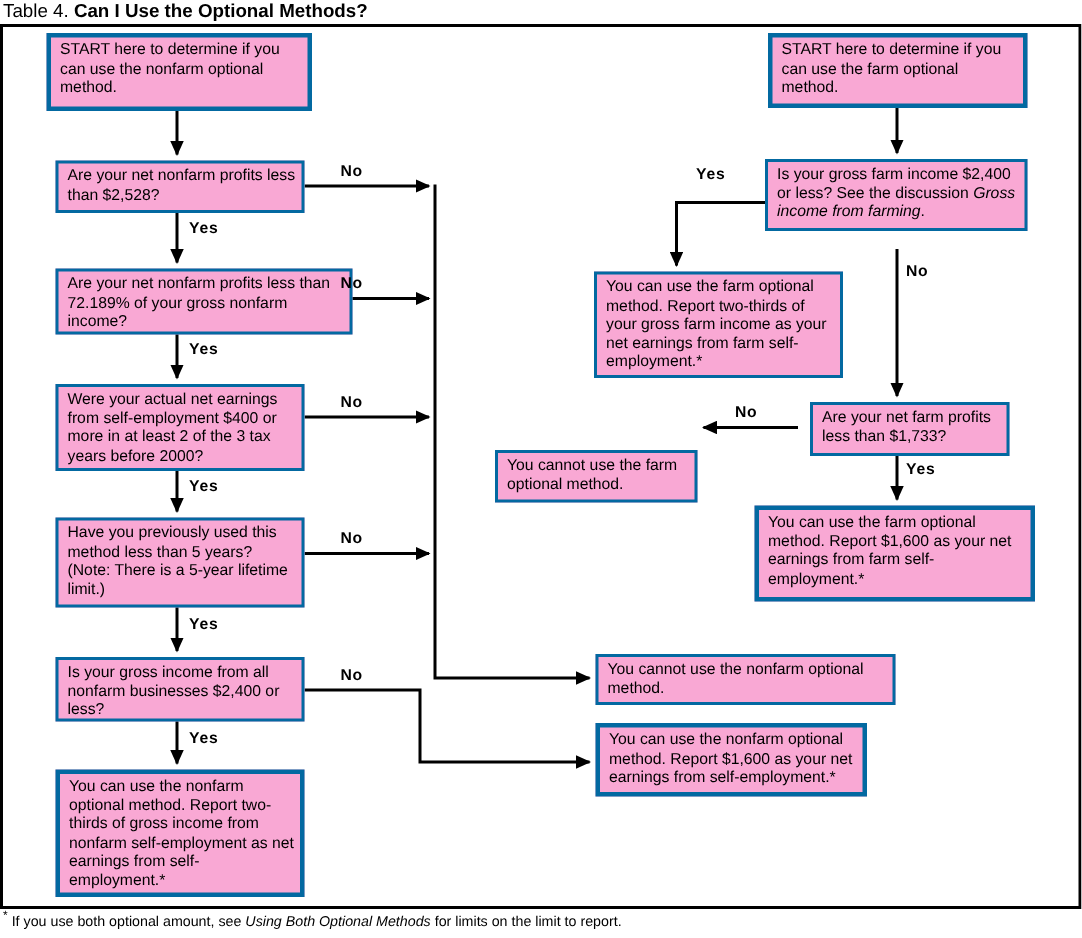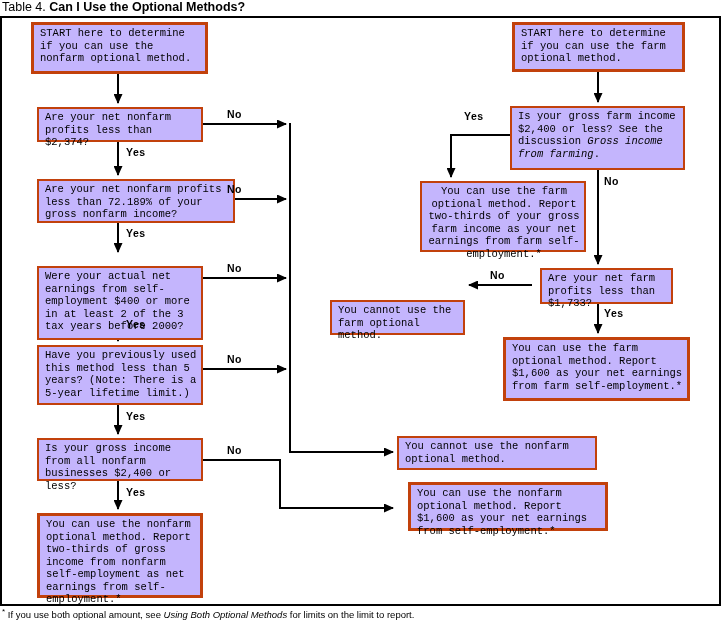--- a/index.html
+++ b/index.html
@@ -30,28 +30,27 @@
   }
   svg.arrows {
     position: absolute;
     left: 0; top: 0;
     width: 721px; height: 625px;
     z-index: 1;
     pointer-events: none;
   }
   .box {
     position: absolute;
-    background: #c4b5fd;
-    border: 2px solid #c2410c;
+    background: #f9a8d4;
+    border: 2px solid #0369a1;
     box-sizing: border-box;
     font-size: 10.5px;
     line-height: 12.5px;
     padding: 2px 4px 3px 6px;
     z-index: 2;
-    font-family: Liberation Mono, monospace;
   }
   .box.thick { border-width: 3px; }
   .lbl {
     position: absolute;
     font-size: 10.5px;
     font-weight: bold;
     letter-spacing: 0.5px;
     z-index: 3;
     white-space: nowrap;
   }
@@ -95,33 +94,33 @@
       <polyline points="203,460 280,460 280,508 393,508" marker-end="url(#ah)"></polyline>
       <polyline points="598,72 598,102" marker-end="url(#ah)"></polyline>
       <polyline points="510,135 451,135 451,177" marker-end="url(#ah)"></polyline>
       <polyline points="598,166 598,264" marker-end="url(#ah)"></polyline>
       <polyline points="532,285 469,285" marker-end="url(#ah)"></polyline>
       <polyline points="598,304 598,333" marker-end="url(#ah)"></polyline>
     </g>
   </svg>
 
   <div class="box thick" style="left:31px;top:22px;width:177px;height:52px;">START here to determine if you can use the nonfarm optional method.</div>
-  <div class="box" style="left:37px;top:107px;width:166px;height:35px;">Are your net nonfarm profits less than $2,374?</div>
+  <div class="box" style="left:37px;top:107px;width:166px;height:35px;">Are your net nonfarm profits less than $2,528?</div>
   <div class="box" style="left:37px;top:179px;width:198px;height:44px;">Are your net nonfarm profits less than 72.189% of your gross nonfarm income?</div>
-  <div class="box" style="left:37px;top:256px;width:166px;height:74px;margin-top:10px;">Were your actual net earnings from self-employment $400 or more in at least 2 of the 3 tax years before 2000?</div>
+  <div class="box" style="left:37px;top:256px;width:166px;height:58px;">Were your actual net earnings from self-employment $400 or more in at least 2 of the 3 tax years before 2000?</div>
   <div class="box" style="left:37px;top:345px;width:166px;height:60px;">Have you previously used this method less than 5 years? (Note: There is a 5-year lifetime limit.)</div>
   <div class="box" style="left:37px;top:438px;width:166px;height:43px;">Is your gross income from all nonfarm businesses $2,400 or less?</div>
   <div class="box" style="left:397px;top:436px;width:200px;height:34px;">You cannot use the nonfarm optional method.</div>
 
   <div class="box thick" style="left:37px;top:513px;width:166px;height:85px;">You can use the nonfarm optional method. Report two-thirds of gross income from nonfarm self-employment as net earnings from self-employment.*</div>
-  <div class="box thick" style="left:408px;top:482px;width:200px;height:49px;">You can use the nonfarm optional method. Report $1,600 as your net earnings from self-employment.*</div>
+  <div class="box thick" style="left:397px;top:482px;width:181px;height:49px;">You can use the nonfarm optional method. Report $1,600 as your net earnings from self-employment.*</div>
 
   <div class="box thick" style="left:512px;top:22px;width:173px;height:50px;">START here to determine if you can use the farm optional method.</div>
-  <div class="box" style="left:510px;top:106px;width:175px;height:64px;"><span>Is your gross farm income $2,400 or less? See the discussion </span><span class="it">Gross income from farming</span><span>.</span></div>
-  <div class="box" style="left:420px;top:181px;width:166px;height:71px;text-align:center;">You can use the farm optional method. Report two-thirds of your gross farm income as your net earnings from farm self-employment.*</div>
+  <div class="box" style="left:510px;top:106px;width:175px;height:48px;"><span>Is your gross farm income $2,400 or less? See the discussion </span><span class="it">Gross income from farming</span><span>.</span></div>
+  <div class="box" style="left:396px;top:181px;width:166px;height:71px;">You can use the farm optional method. Report two-thirds of your gross farm income as your net earnings from farm self-employment.*</div>
   <div class="box" style="left:330px;top:268px;width:135px;height:35px;margin-top:32px;">You cannot use the farm optional method.</div>
   <div class="box" style="left:540px;top:268px;width:133px;height:36px;">Are your net farm profits less than $1,733?</div>
   <div class="box thick" style="left:503px;top:337px;width:187px;height:64px;">You can use the farm optional method. Report $1,600 as your net earnings from farm self-employment.*</div>
 
   <div class="lbl" style="left:126px;top:146px;">Yes</div>
   <div class="lbl" style="left:126px;top:227px;">Yes</div>
   <div class="lbl" style="left:126px;top:318px;">Yes</div>
   <div class="lbl" style="left:126px;top:410px;">Yes</div>
   <div class="lbl" style="left:126px;top:486px;">Yes</div>
   <div class="lbl" style="left:227px;top:108px;">No</div>

